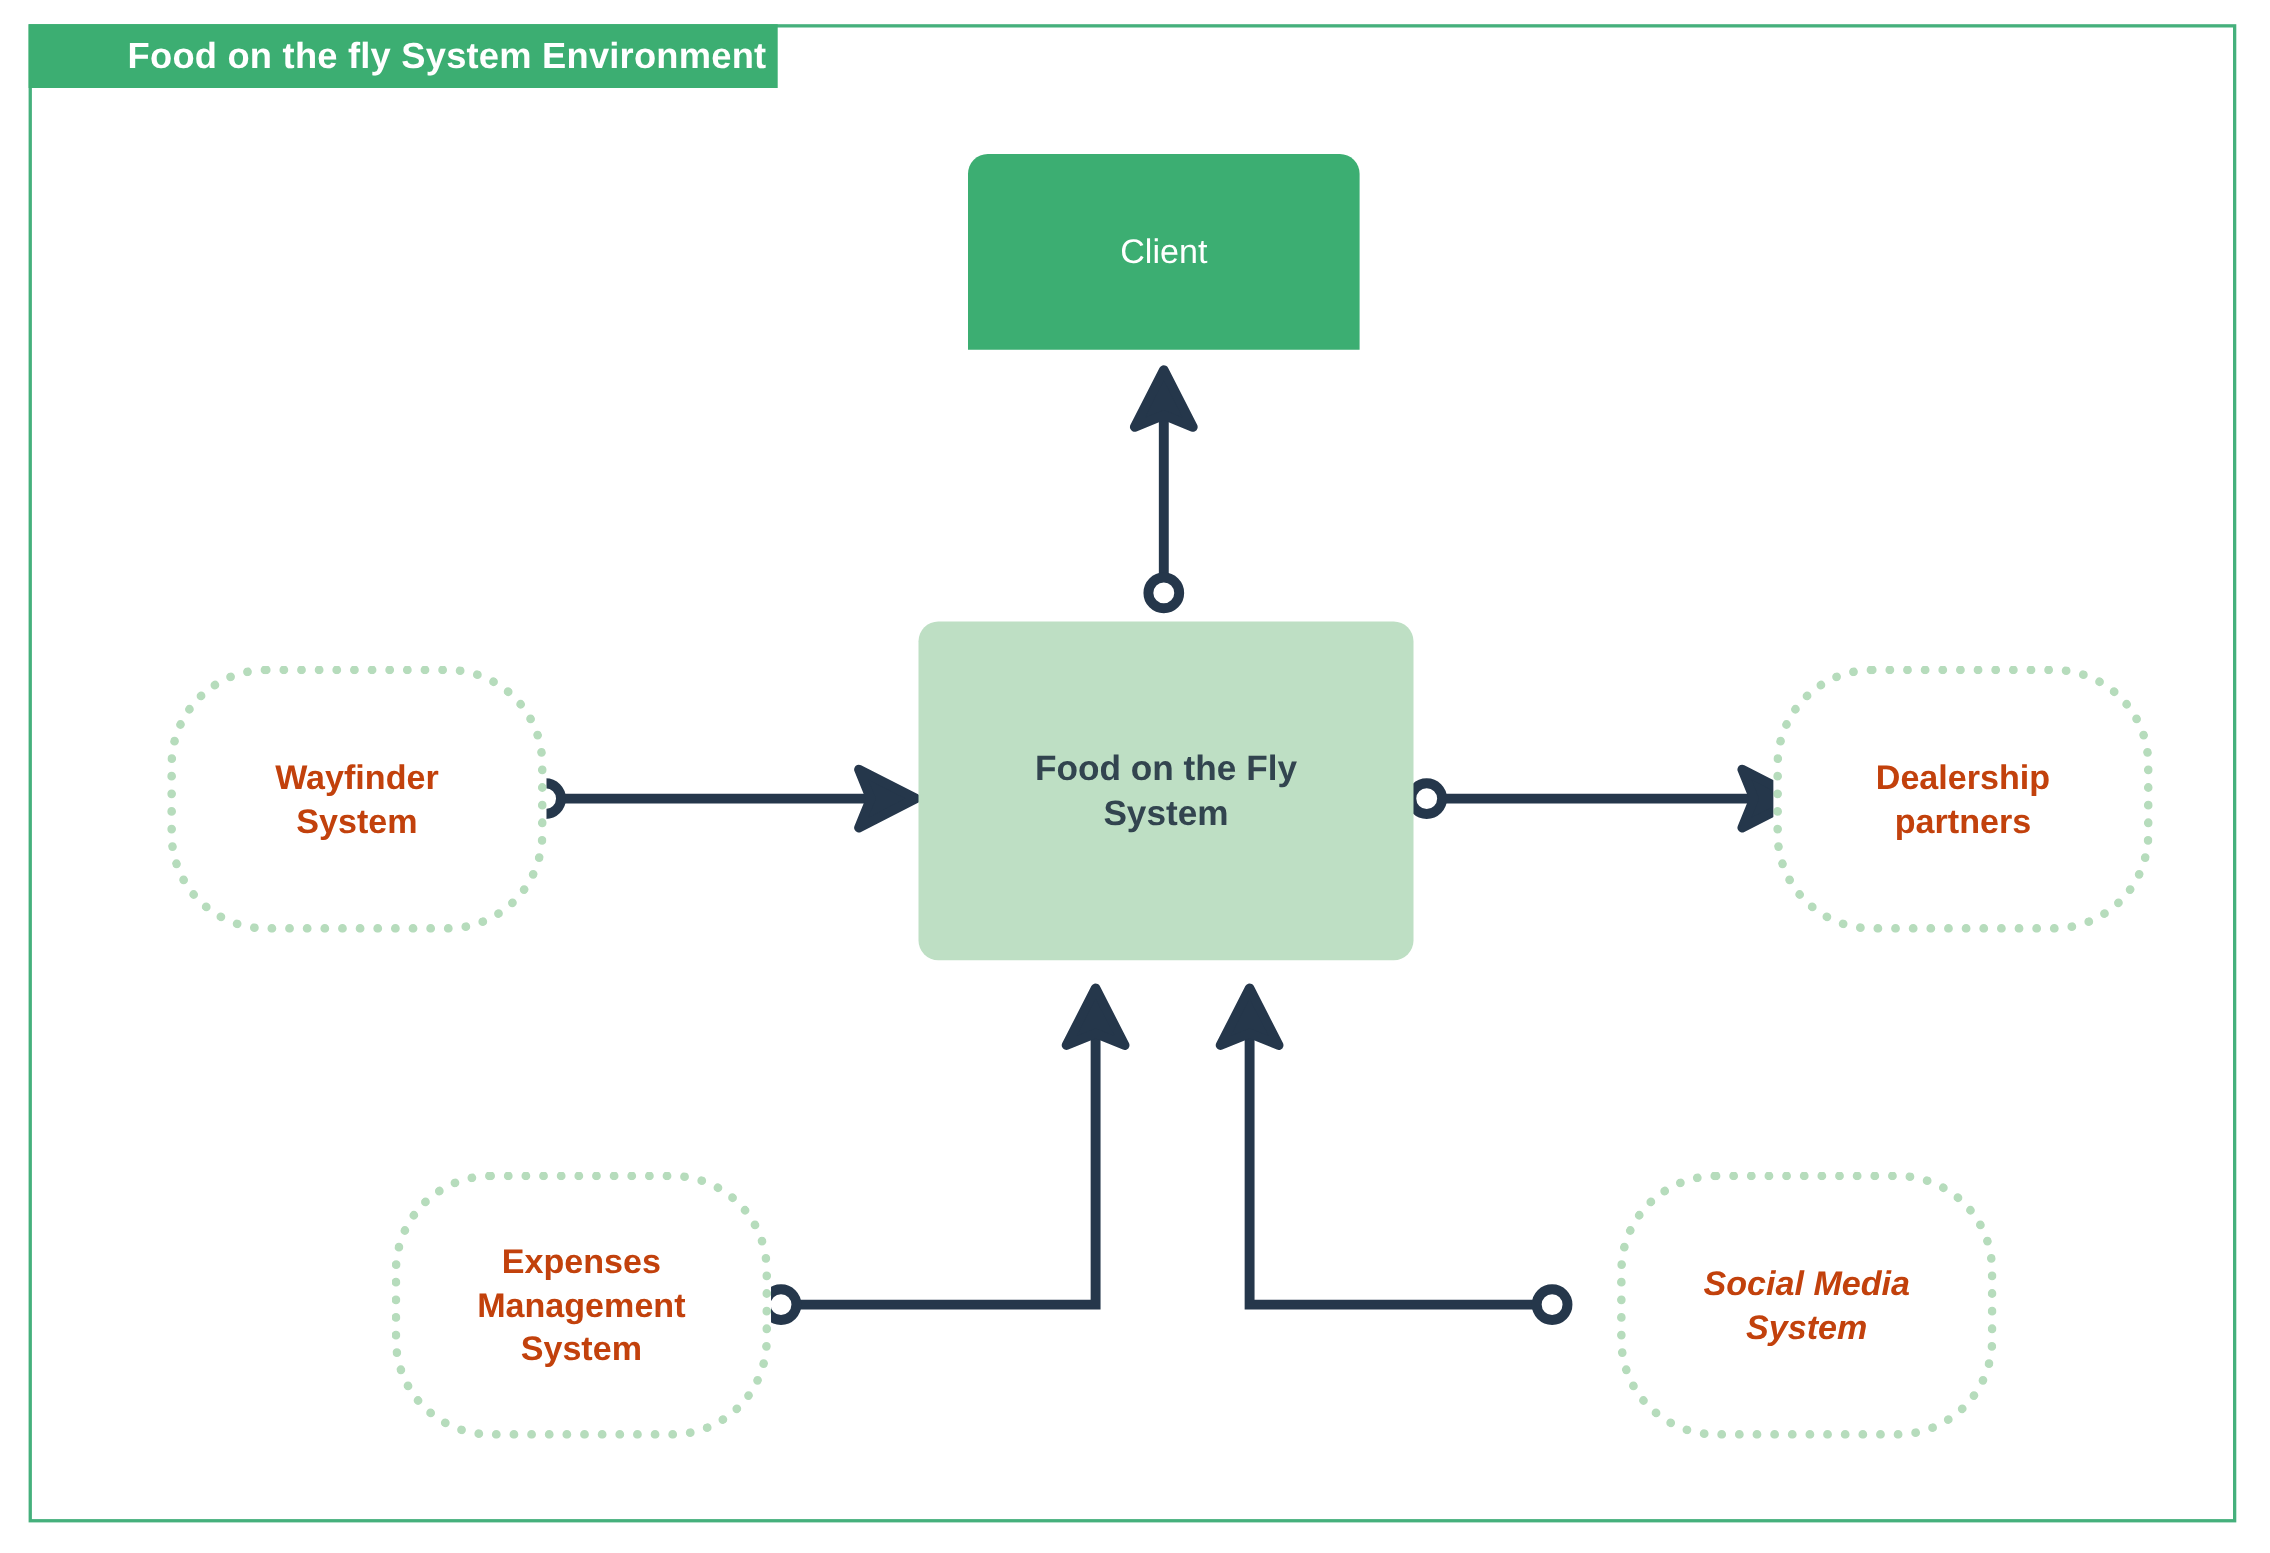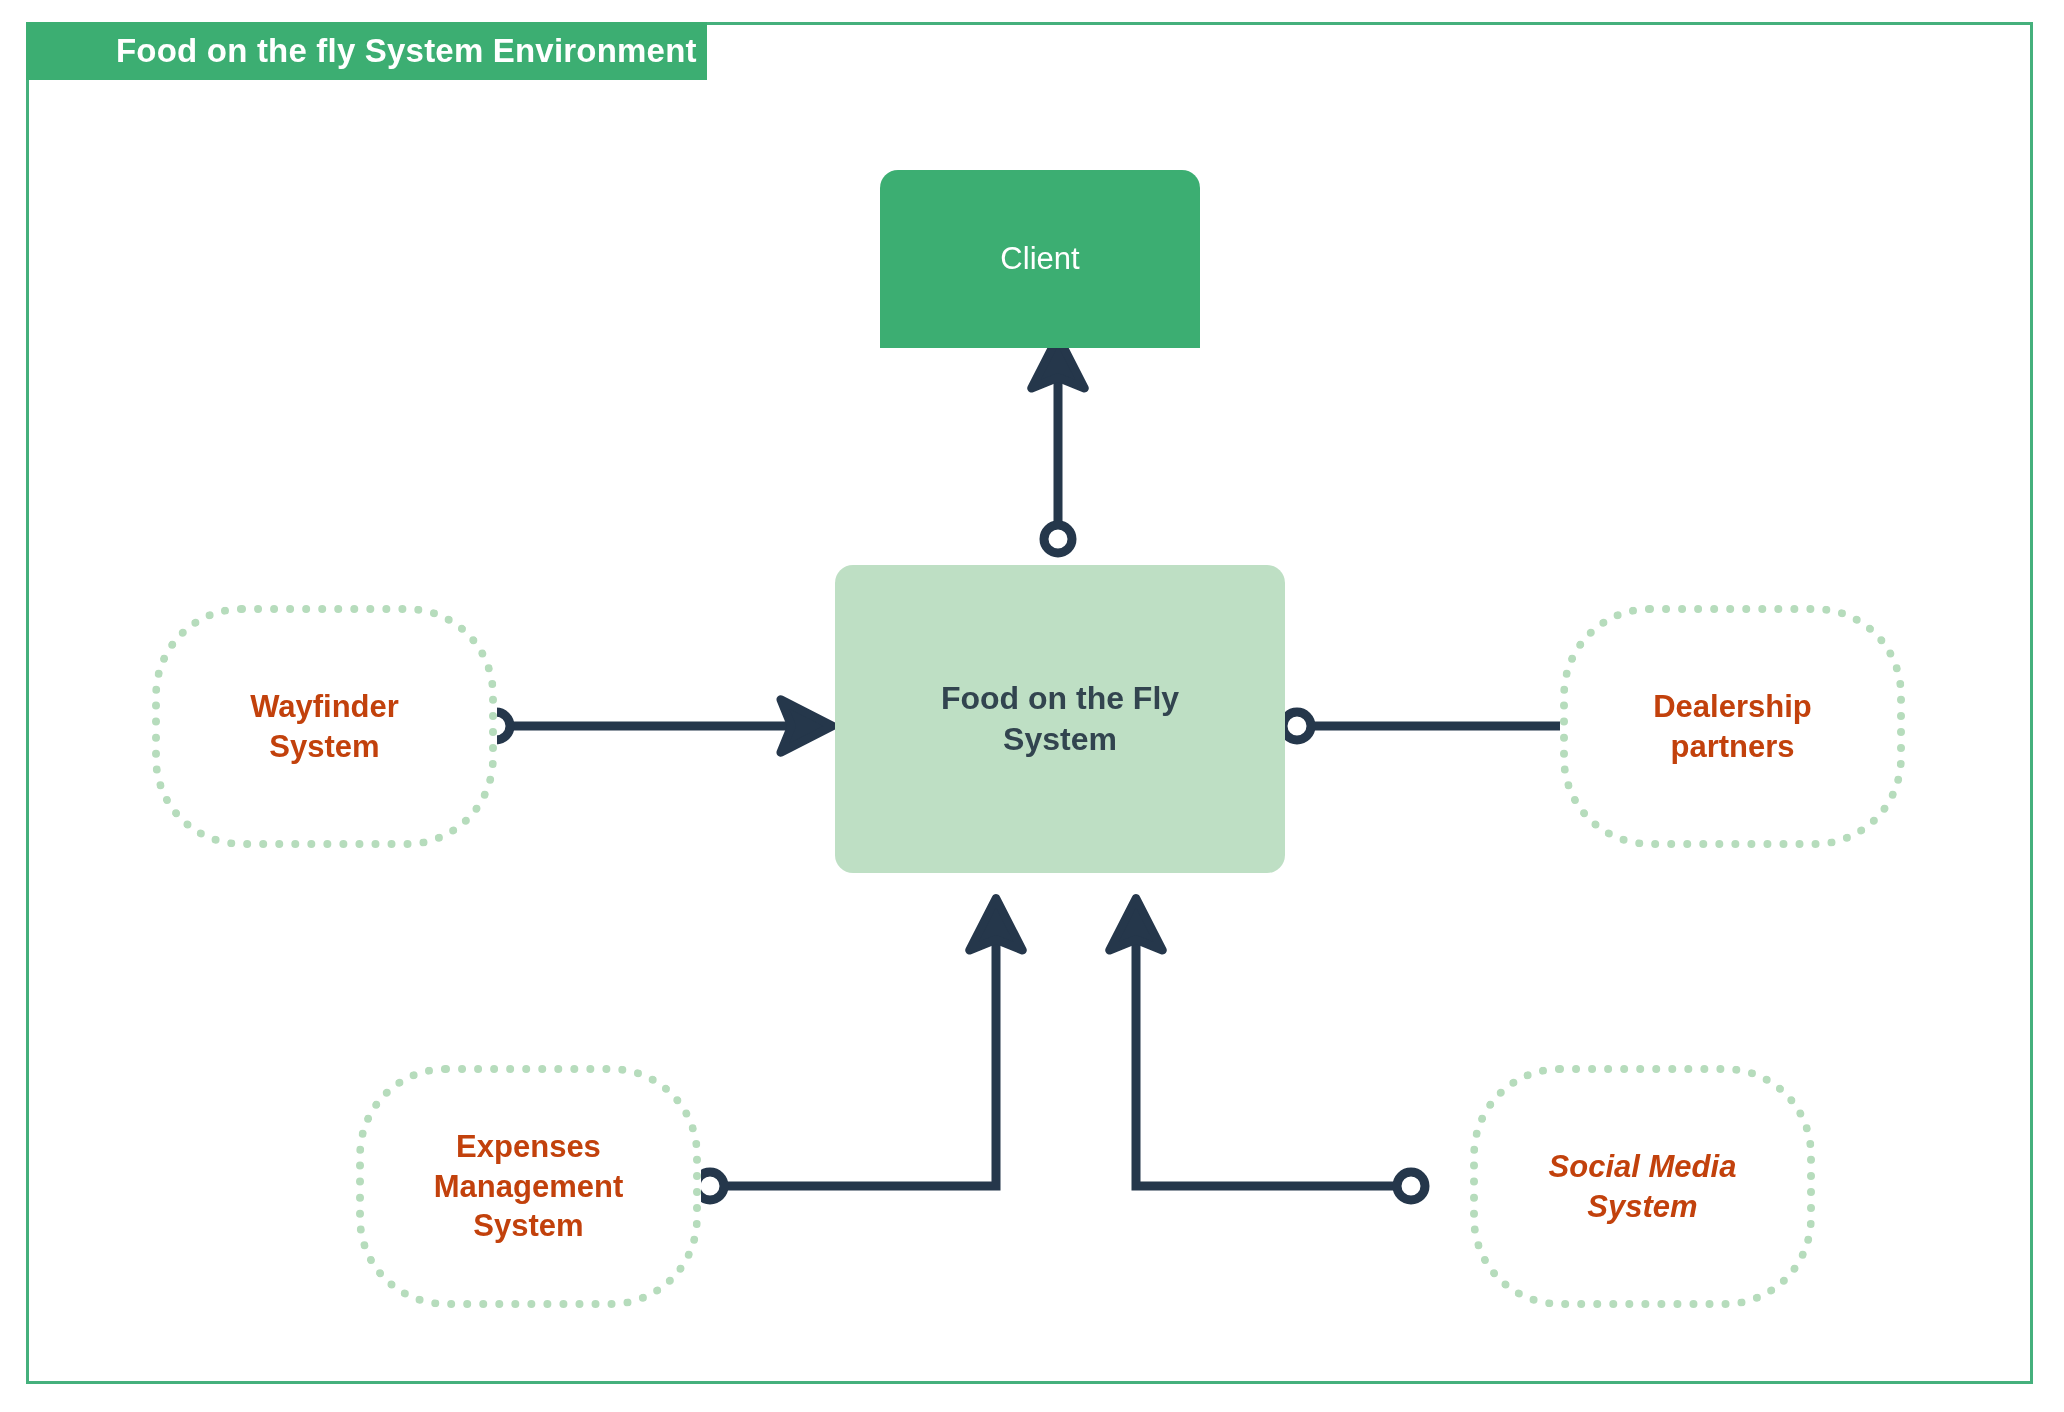--- a/index.html
+++ b/index.html
@@ -150,35 +150,35 @@
 
     <g fill="#ffffff" stroke="#25374b" stroke-width="9">
       <circle cx="1058" cy="539" r="14"></circle>
       <circle cx="496" cy="726" r="14"></circle>
       <circle cx="1297" cy="726" r="14"></circle>
       <circle cx="710" cy="1186" r="14"></circle>
       <circle cx="1411" cy="1186" r="14"></circle>
     </g>
   </svg>
 
-  <div class="node node-actor" style="left:880px; top:170px; width:320px; height:178px;">
+  <div class="node node-actor" style="left:880px; top:140px; width:356px; height:178px;">
     <span class="node-label">Client</span>
   </div>
 
   <div class="node node-system" style="left:835px; top:565px; width:450px; height:308px;">
     <span class="node-label">Food on the Fly
 System</span>
   </div>
 
   <div class="node node-external" style="left:152px; top:605px; width:345px; height:243px;">
     <span class="node-label">Wayfinder
 System</span>
   </div>
 
-  <div class="node node-external" style="left:1560px; top:605px; width:345px; height:243px;">
+  <div class="node node-external" style="left:1612px; top:605px; width:345px; height:243px;">
     <span class="node-label">Dealership
 partners</span>
   </div>
 
   <div class="node node-external" style="left:356px; top:1065px; width:345px; height:243px;align-items:center;">
     <span class="node-label">Expenses
 Management
 System</span>
   </div>
 

